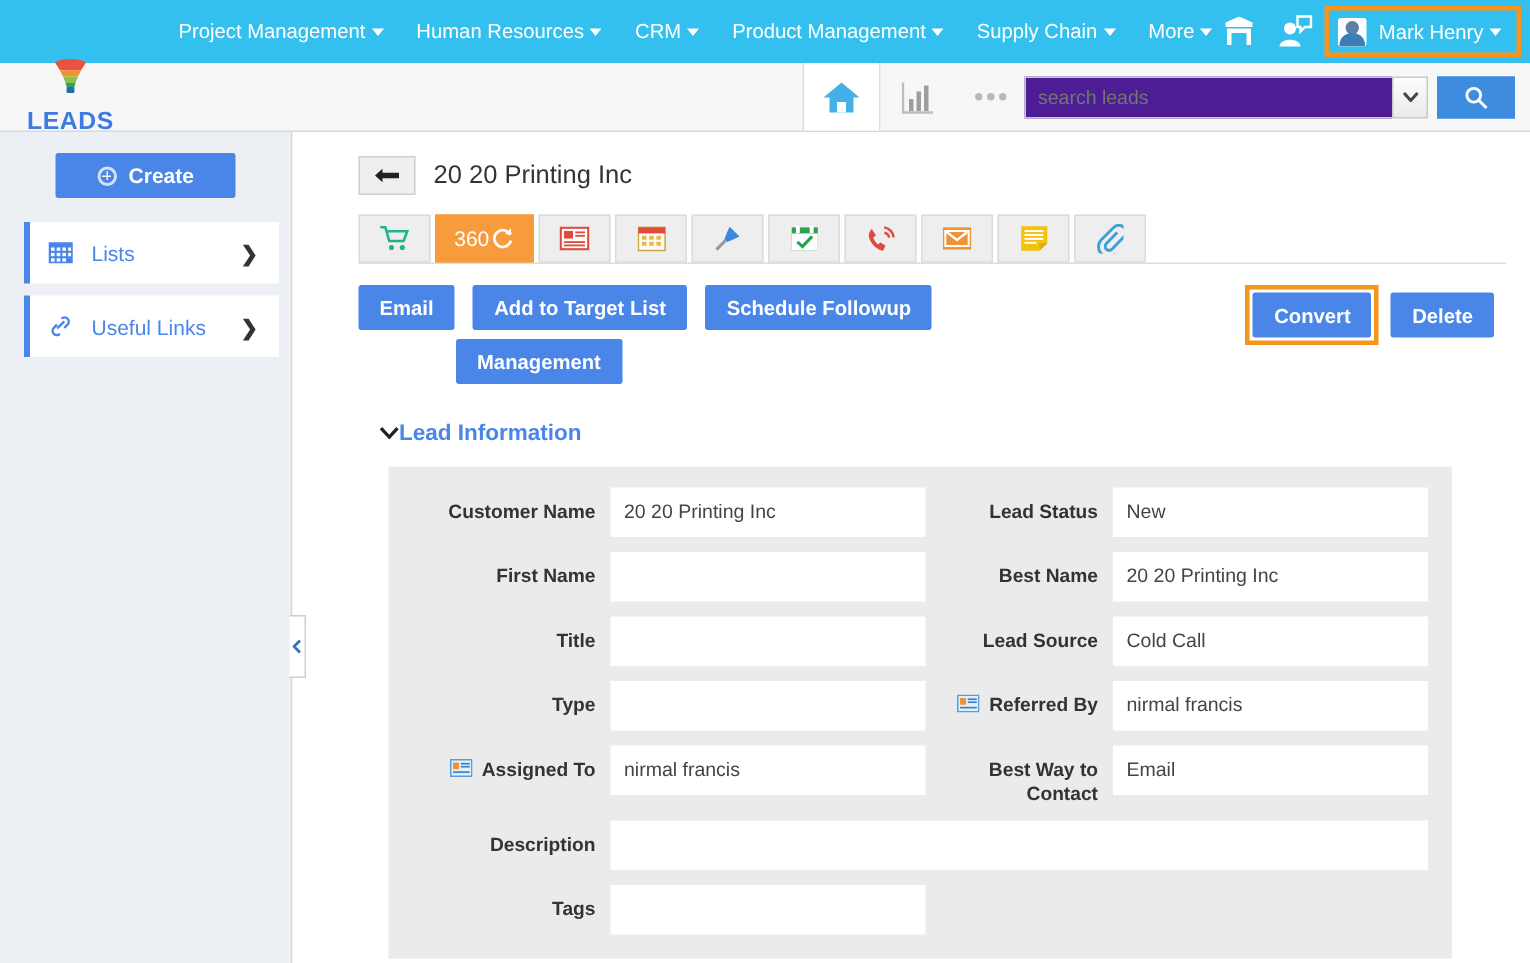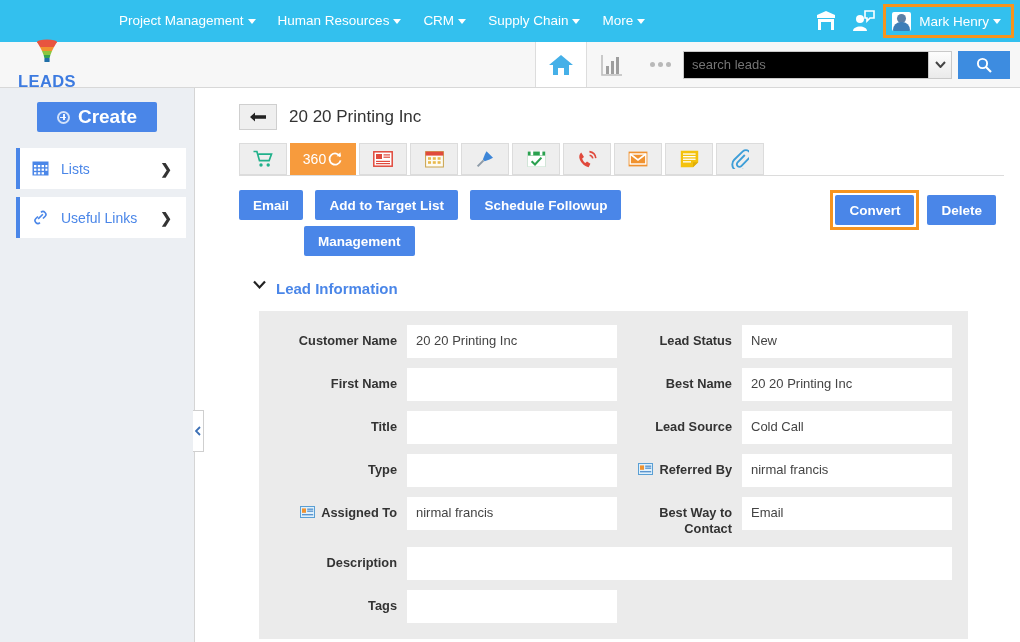--- a/index.html
+++ b/index.html
@@ -142,21 +142,21 @@
   .search-wrap {
     display: flex;
     align-items: center;
     padding-right: 10px;
   }
   .search-input {
     width: 245px;
     height: 28px;
     border: 1px solid #c9c9c9;
     border-right: none;
-    background: #000000;
+    background: #4c1d95;
     font-size: 13px;
     color: #8a8a8a;
     padding: 0 8px;
     font-family: "Liberation Sans", sans-serif;
     outline: none;
   }
   .search-caret {
     width: 24px; height: 28px;
     background: linear-gradient(#fdfdfd, #eaeaea);
     border: 1px solid #c9c9c9;
@@ -186,21 +186,21 @@
   .create-btn {
     display: flex;
     align-items: center;
     justify-content: center;
     gap: 8px;
     width: 120px;
     height: 30px;
     margin: 0 auto 16px auto;
     background: #4a86e8;
     color: #fff;
-    font-size: 19px;
+    font-size: 14px;
     font-weight: bold;
     border-radius: 2px;
     cursor: pointer;
   }
   .plus-circle {
     width: 13px; height: 13px;
     border: 2px solid rgba(255,255,255,0.75);
     border-radius: 50%;
     position: relative;
     flex: none;
@@ -334,22 +334,22 @@
   .convert-wrap {
     border: 3px solid #f7941e;
     padding: 2px;
     margin-right: 8px;
     display: inline-flex;
   }
   .convert-wrap .btn-blue { margin-right: 0; }
 
   .panel-head {
     display: flex;
-    align-items: flex-start;
-    gap: 10px;
+    align-items: center;
+    gap: 0;
     margin-top: 18px;
     margin-bottom: 14px;
     padding-left: 14px;
   }
   .panel-title { color: #4a86e8; font-size: 15px; font-weight: bold; }
 
   .form-panel {
     background: #ebebeb;
     padding: 14px 16px 16px 16px;
     margin-left: 20px;
@@ -390,20 +390,21 @@
   .card-icon { margin-top: 1px; flex: none; }
 </style>
 </head>
 <body>
 
 <div class="topbar">
   <div class="topnav">
     <div class="topnav-item"><span>Project Management</span><i class="caret-down"></i></div>
     <div class="topnav-item"><span>Human Resources</span><i class="caret-down"></i></div>
     <div class="topnav-item"><span>CRM</span><i class="caret-down"></i></div>
+    <div class="topnav-item"><span>Product Management</span><i class="caret-down"></i></div>
     <div class="topnav-item"><span>Supply Chain</span><i class="caret-down"></i></div>
     <div class="topnav-item"><span>More</span><i class="caret-down"></i></div>
   </div>
 
   <div class="topright">
     <div class="icon-btn">
       <svg width="22" height="20" viewBox="0 0 22 20">
           <path d="M2 4 L11 0 L20 4 L20 7 L2 7 Z" fill="#fff"></path>
           <rect x="3" y="8" width="16" height="11" fill="#fff"></rect>
           <rect x="6" y="11" width="10" height="8" fill="#33c0ee"></rect>

